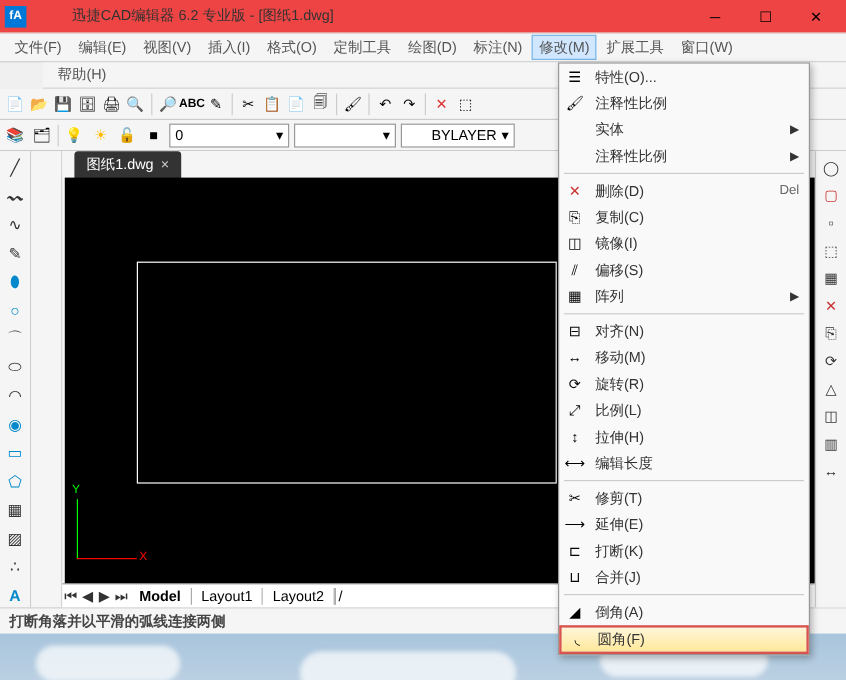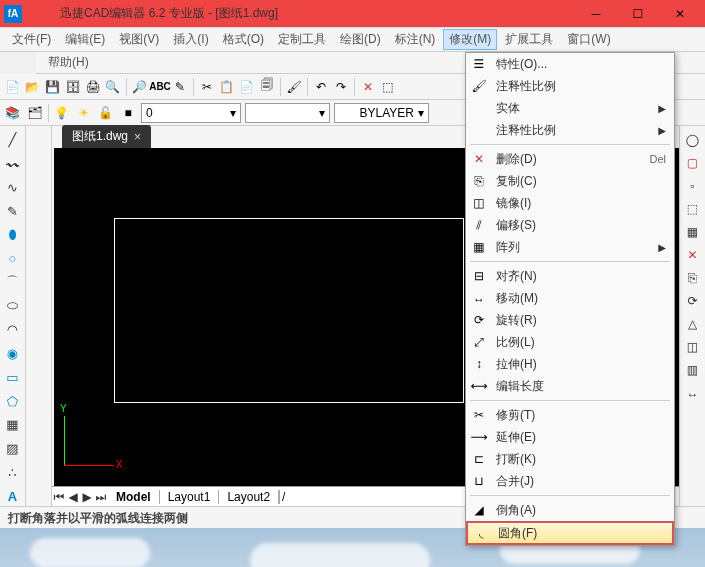--- a/index.html
+++ b/index.html
@@ -27,21 +27,21 @@
 .toolbar2 .combo.w80 { width: 85px; }
 .toolbar2 .combo.w90 { width: 95px; }
 .toolbar2 .layertxt { width: 100px; }
 
 .main { position: relative; height: 380px; display: flex; }
 .lefttb { width: 26px; background: #f5f5f5; border-right: 1px solid #ccc; display: flex; flex-direction: column; align-items: center; padding-top: 4px; gap: 4px; }
 .lefttb .tbtn { width: 20px; height: 20px; display: flex; align-items: center; justify-content: center; cursor: pointer; font-size: 13px; color: #333; }
 .lefttb2 { width: 26px; background: #f5f5f5; border-right: 1px solid #ccc; display: flex; flex-direction: column; align-items: center; padding-top: 4px; gap: 4px; }
 
 .canvas-wrap { flex: 1; display: flex; flex-direction: column; background: #f5f5f5; }
-.tab-row { height: 22px; background: #f5f5f5; display: flex; align-items: flex-end; padding-left: 10px; }
+.tab-row { height: 22px; background: #f5f5f5; display: flex; align-items: center; padding-left: 10px; }
 .doc-tab { background: #333; color: #fff; padding: 3px 10px 3px 10px; font-size: 11px; display: flex; align-items: center; gap: 6px; border-radius: 3px 3px 0 0; }
 .doc-tab .close { color: #ccc; cursor: pointer; }
 .canvas { flex: 1; background: #000; position: relative; margin: 0 2px; }
 .canvas .rect { position: absolute; left: 60px; top: 70px; width: 350px; height: 185px; border: 1px solid #fff; }
 .canvas .ucs-y { position: absolute; left: 10px; bottom: 20px; width: 1px; height: 50px; background: #0f0; }
 .canvas .ucs-x { position: absolute; left: 10px; bottom: 20px; width: 50px; height: 1px; background: #f00; }
 .canvas .label-y { position: absolute; left: 6px; bottom: 72px; color: #0f0; font-size: 10px; }
 .canvas .label-x { position: absolute; left: 62px; bottom: 16px; color: #f00; font-size: 10px; }
 
 .layout-row { height: 20px; background: #fff; border-top: 1px solid #999; display: flex; align-items: center; font-size: 11px; }

